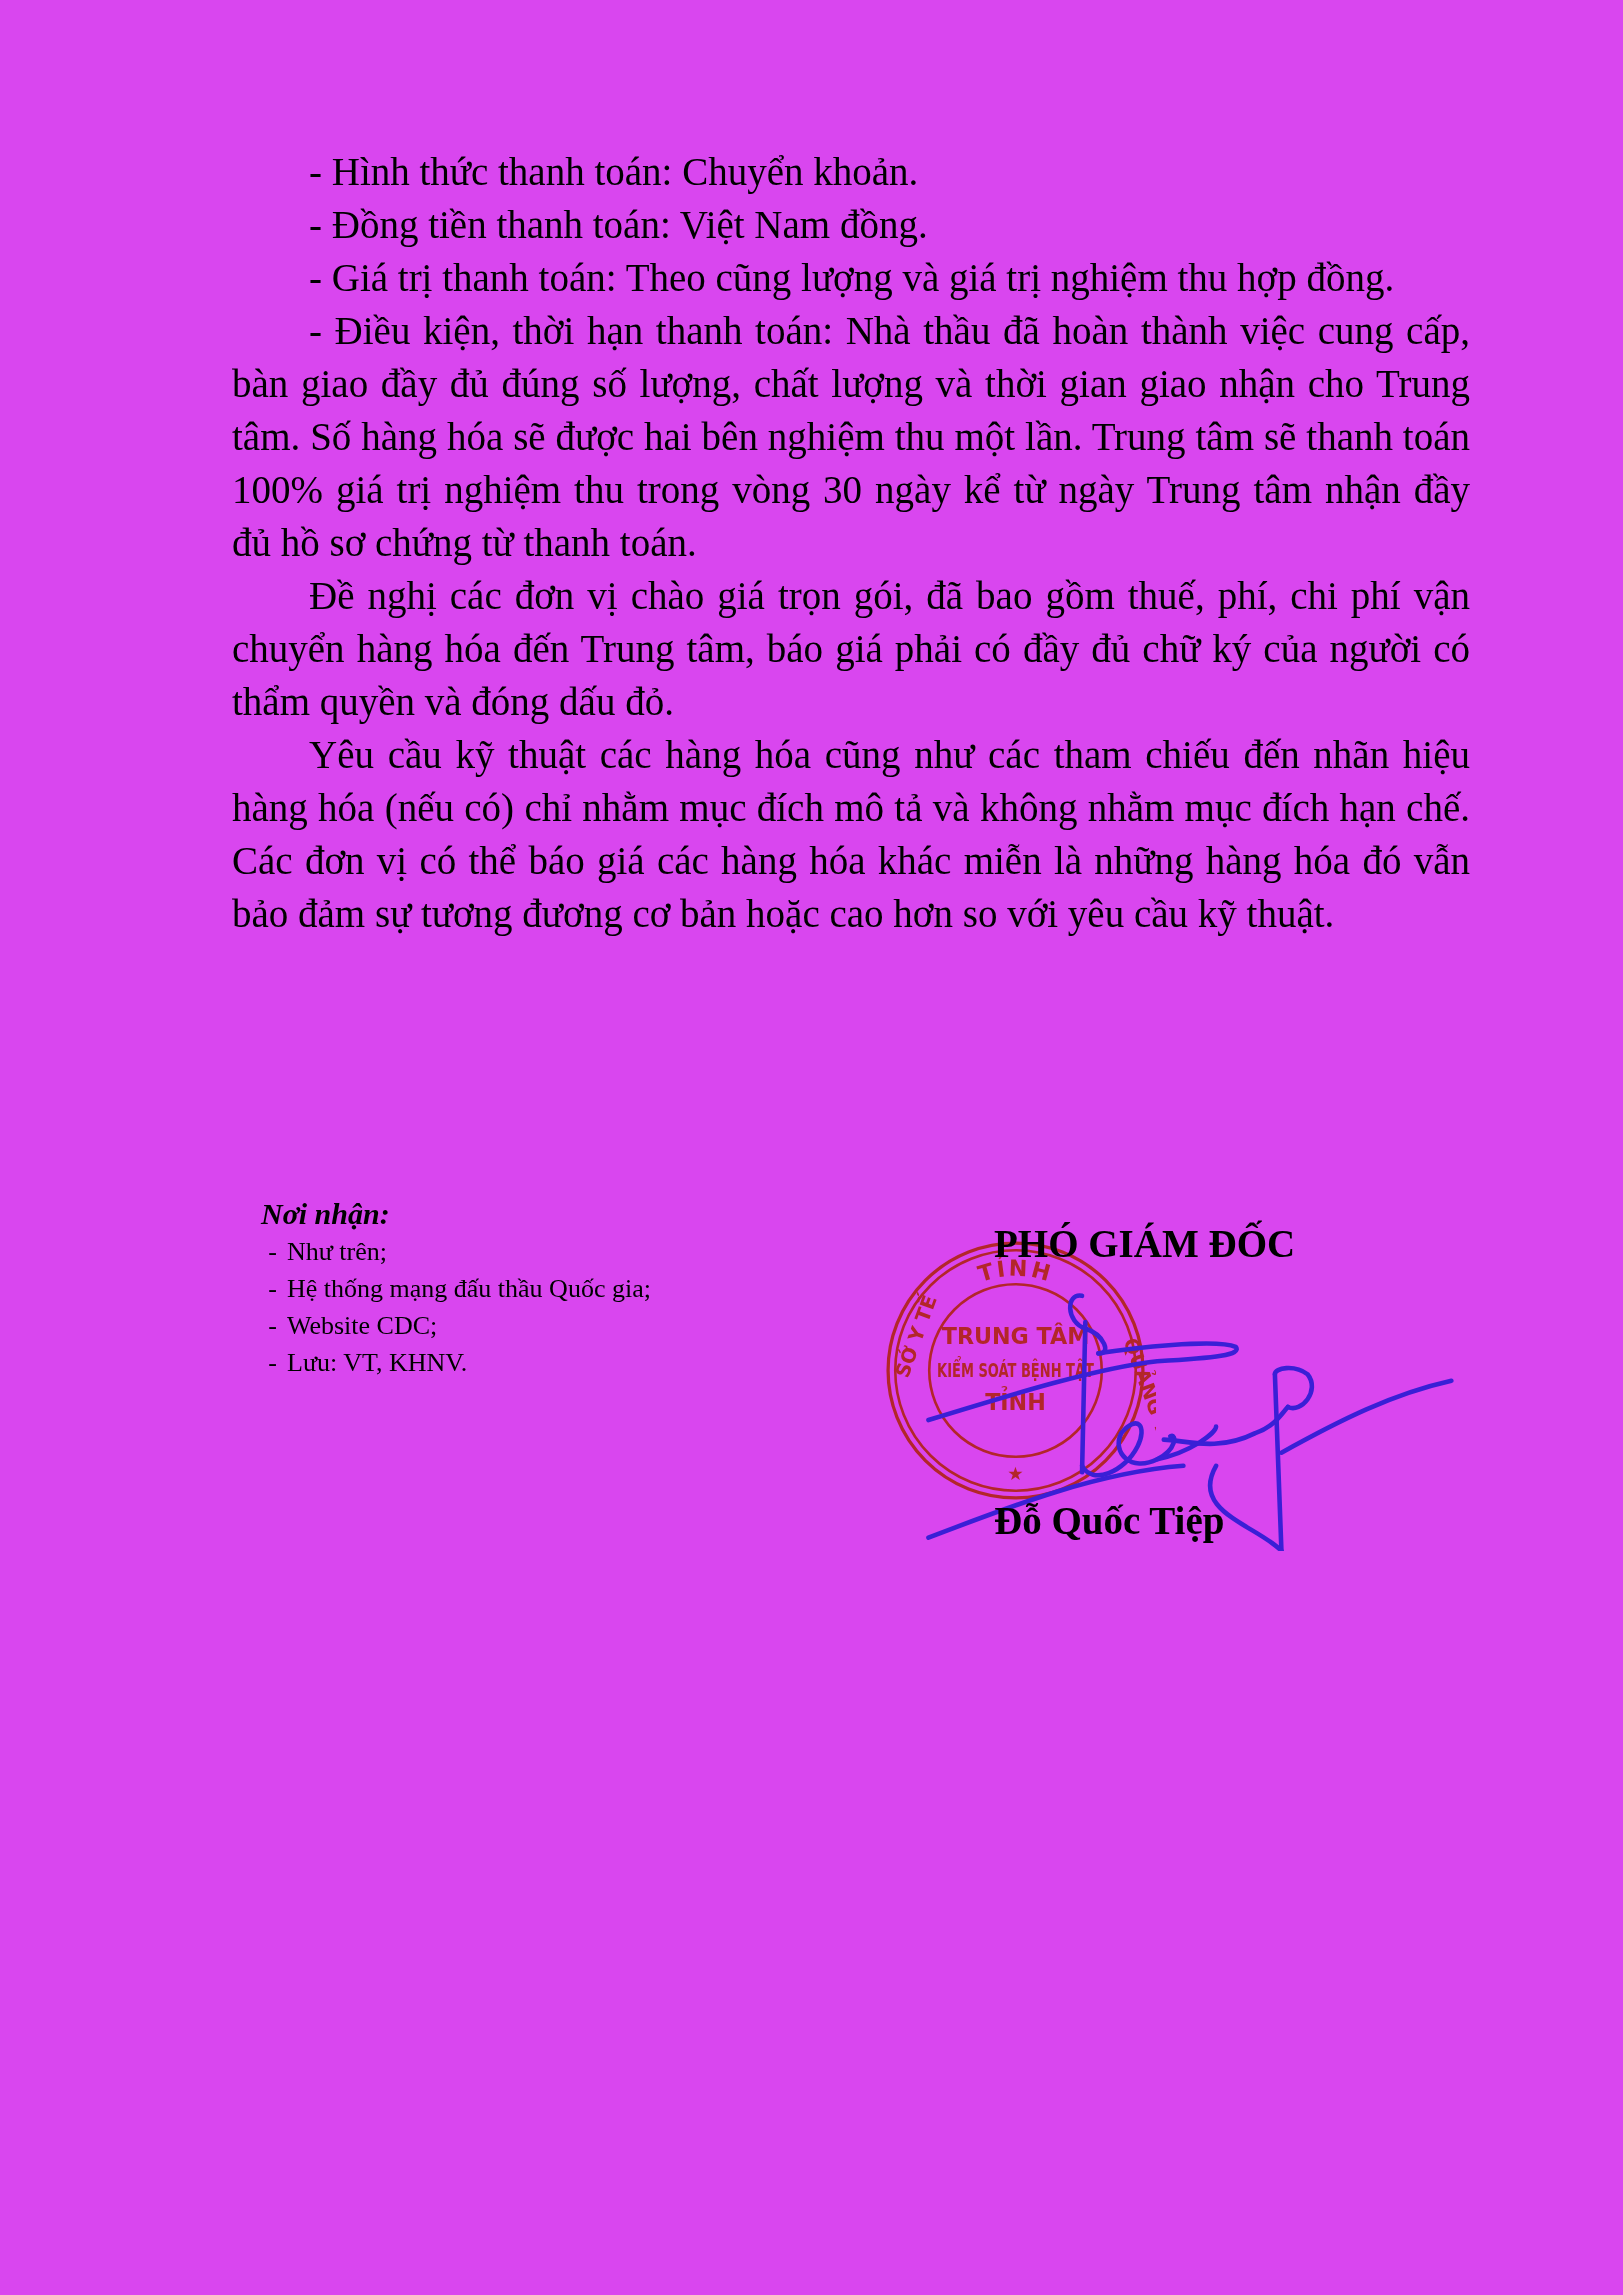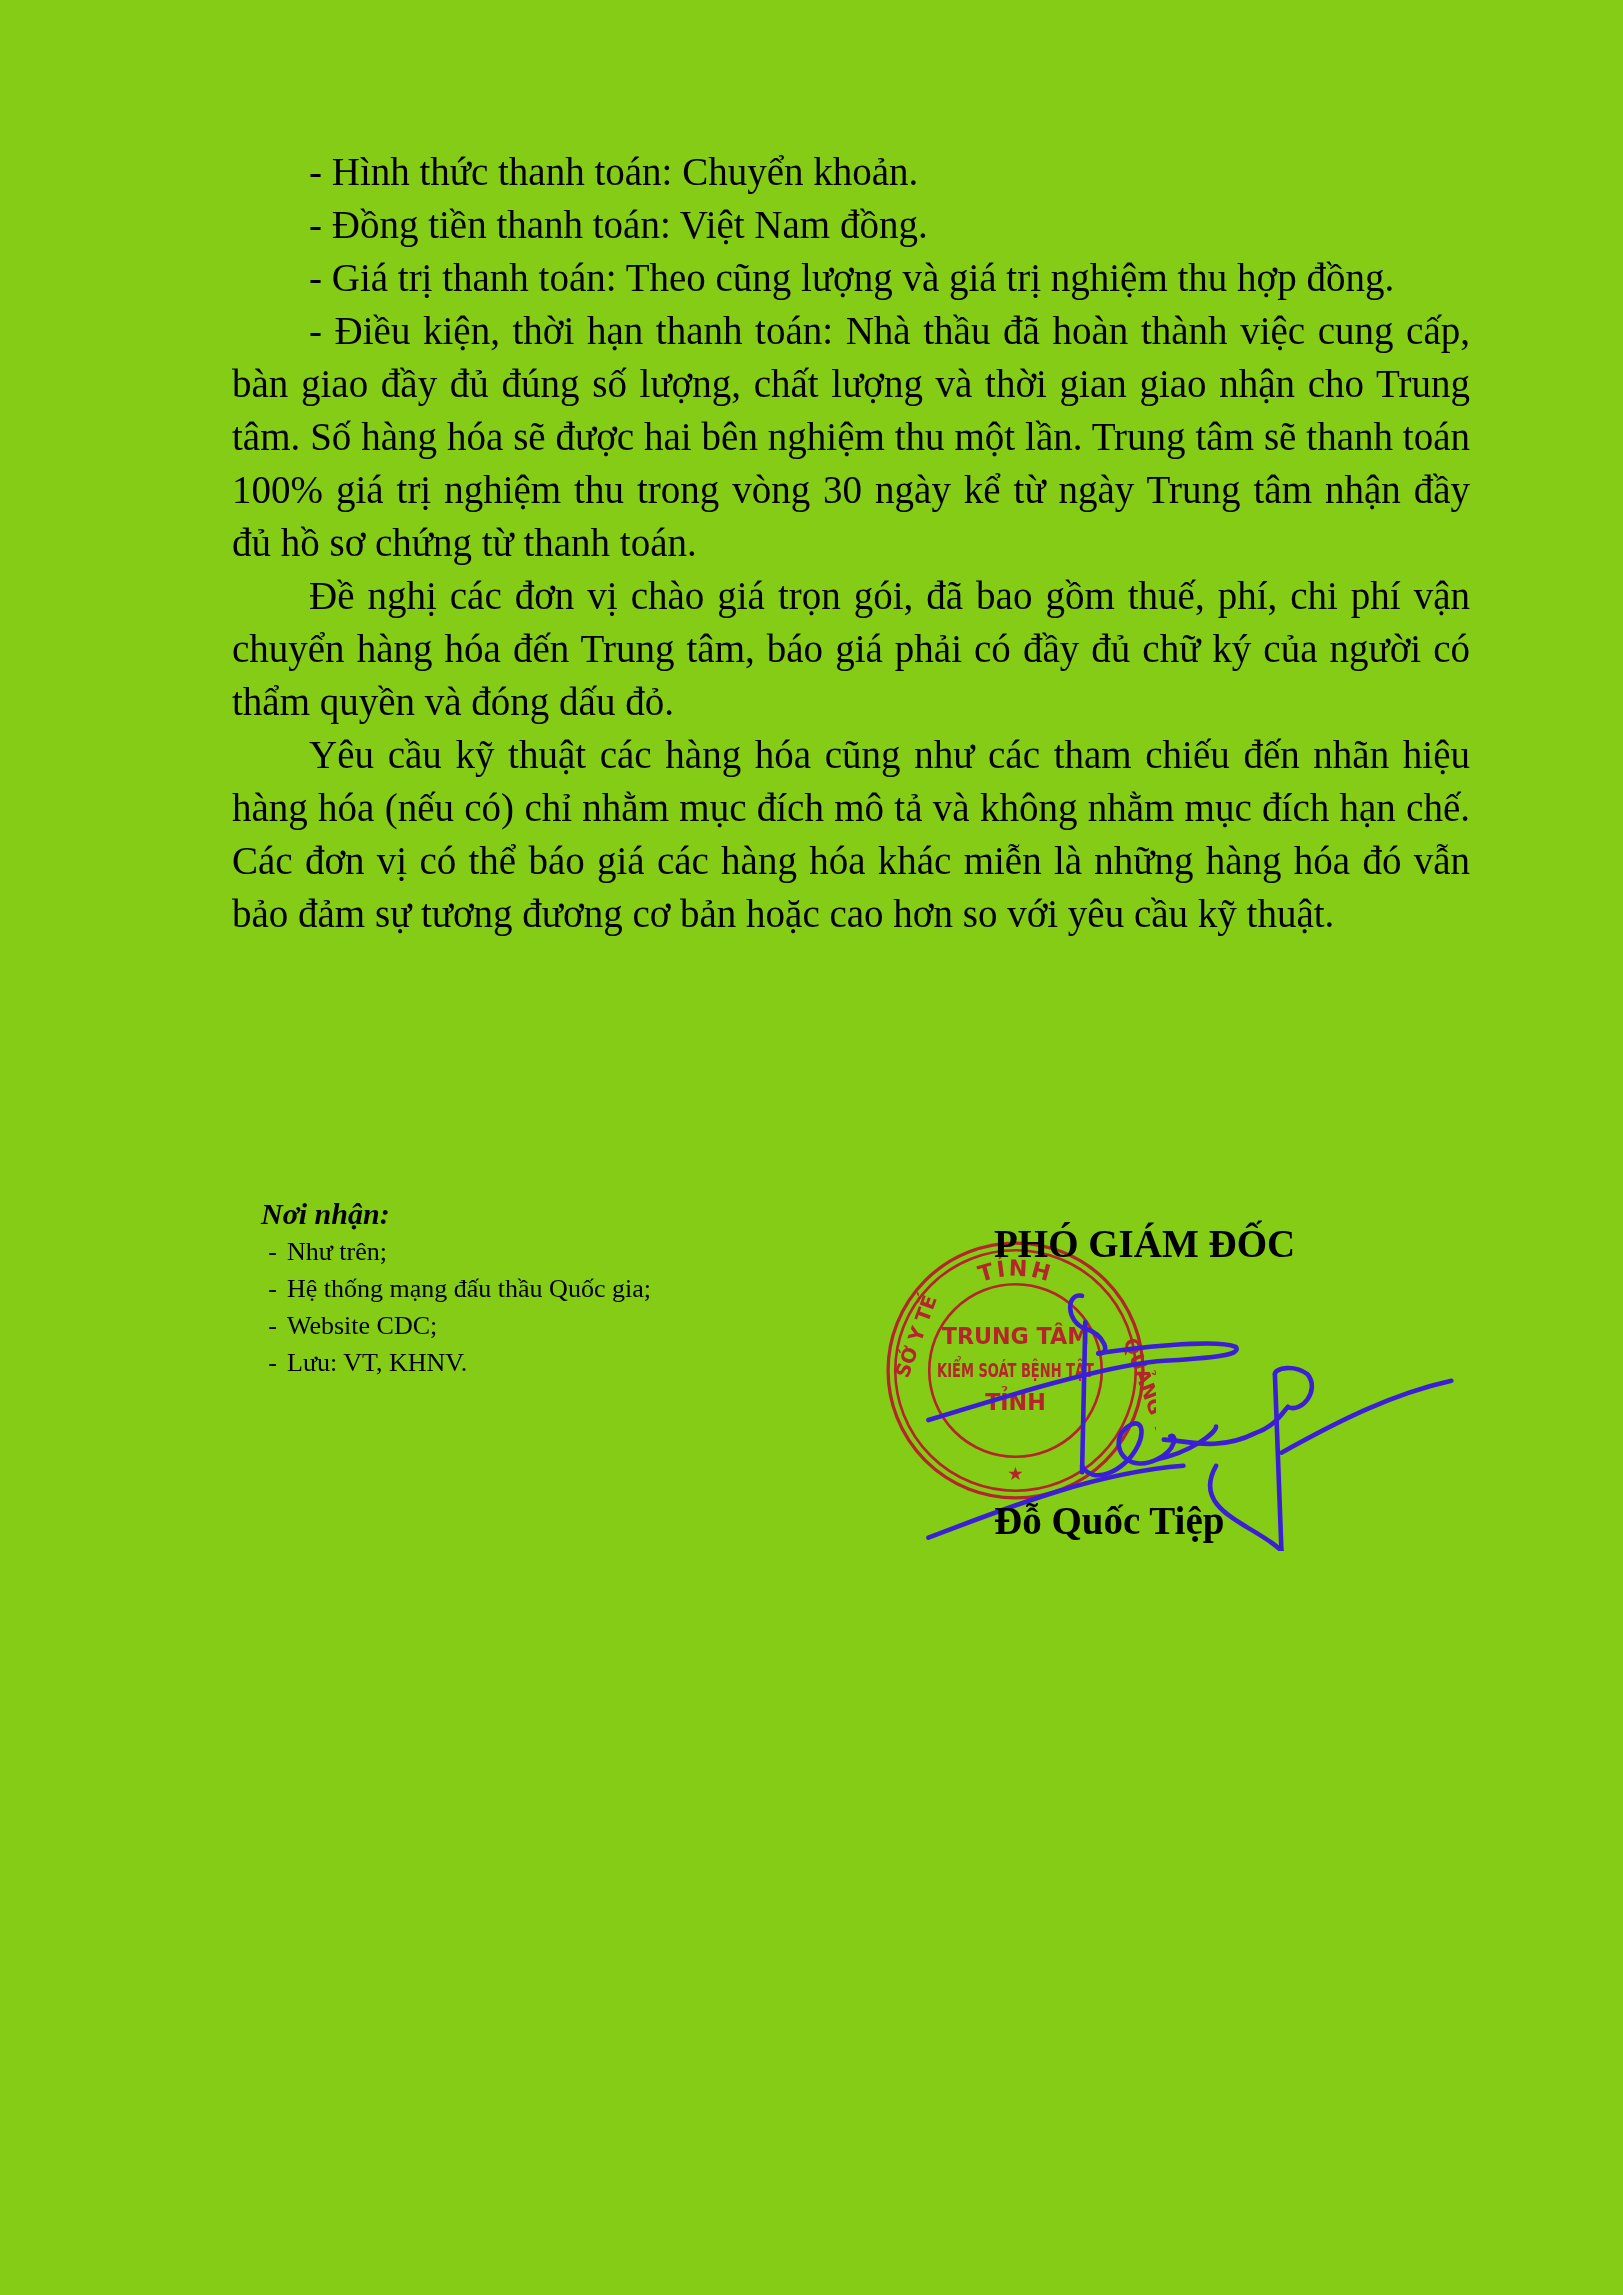--- a/index.html
+++ b/index.html
@@ -13,21 +13,21 @@
       position: relative;
       overflow: hidden;
       font-family: "Liberation Serif", "DejaVu Serif", serif;
       color: #000000;
     }
     .page {
       position: absolute;
       left: 0; top: 0;
       width: 1623px;
       height: 2295px;
-      background: #84cc16;
+      background: #d946ef;
     }
     .body-text {
       position: absolute;
       left: 232px;
       top: 145px;
       width: 1238px;
       font-size: 39px;
       line-height: 53px;
     }
     .para {

